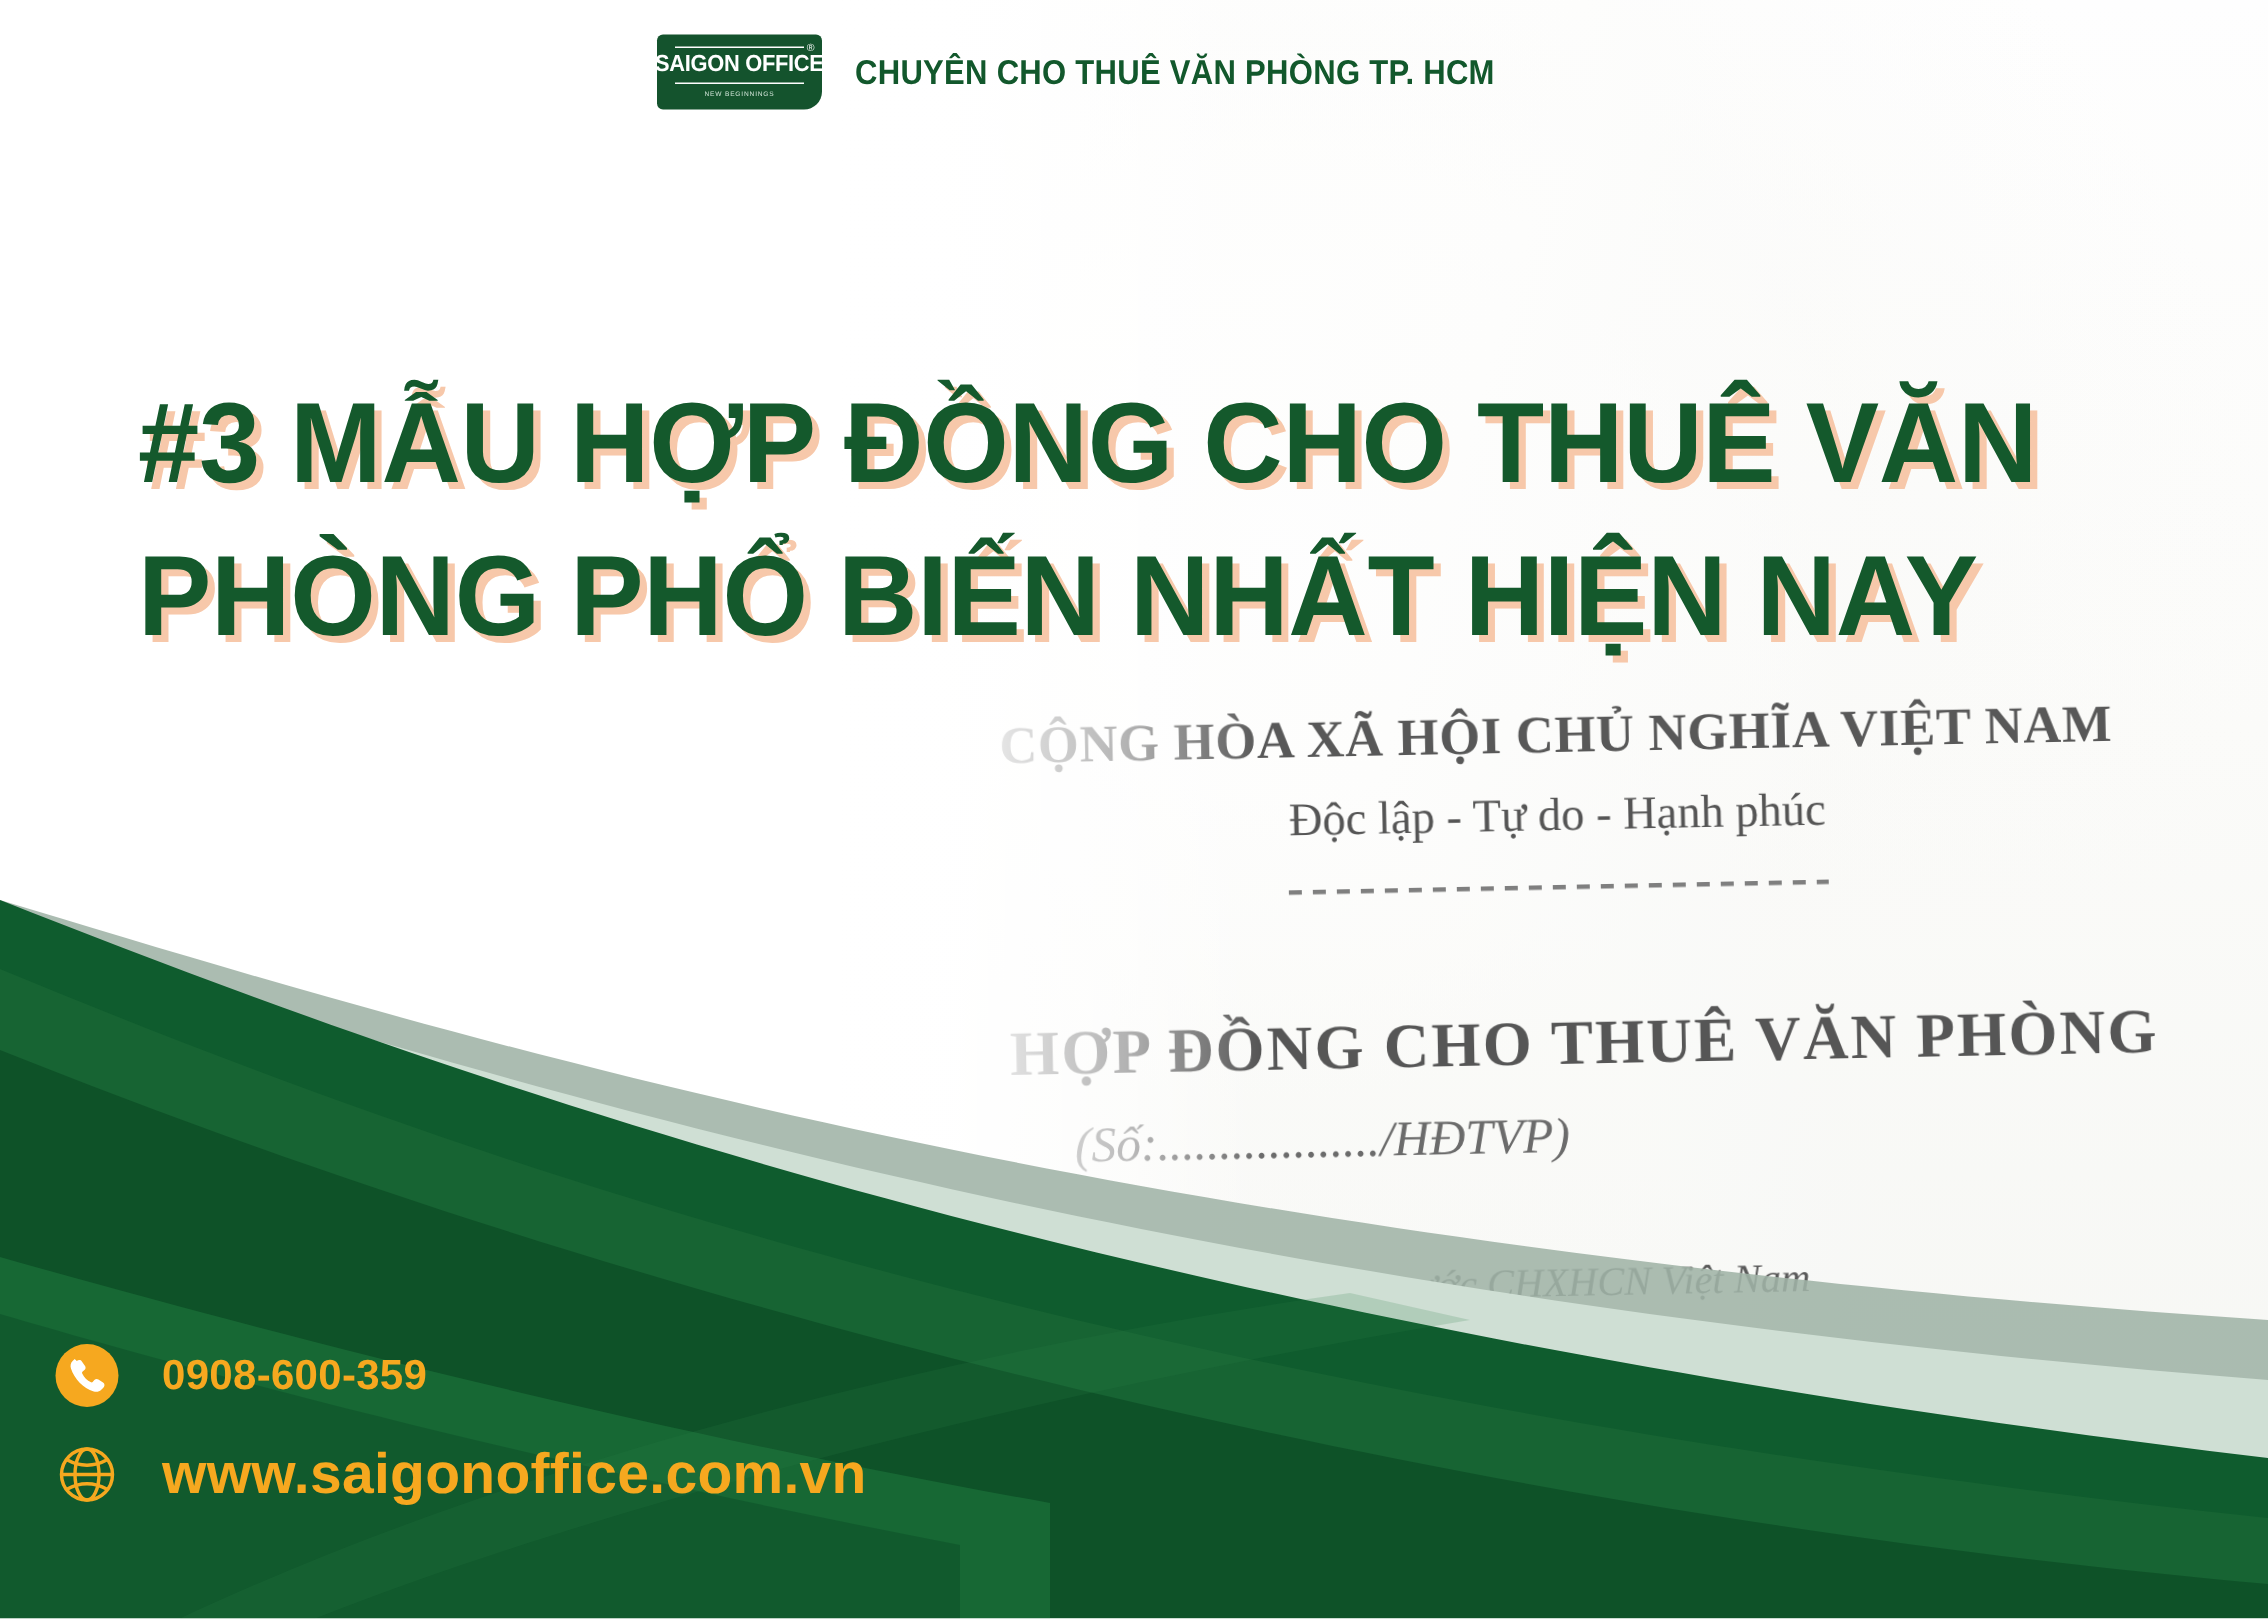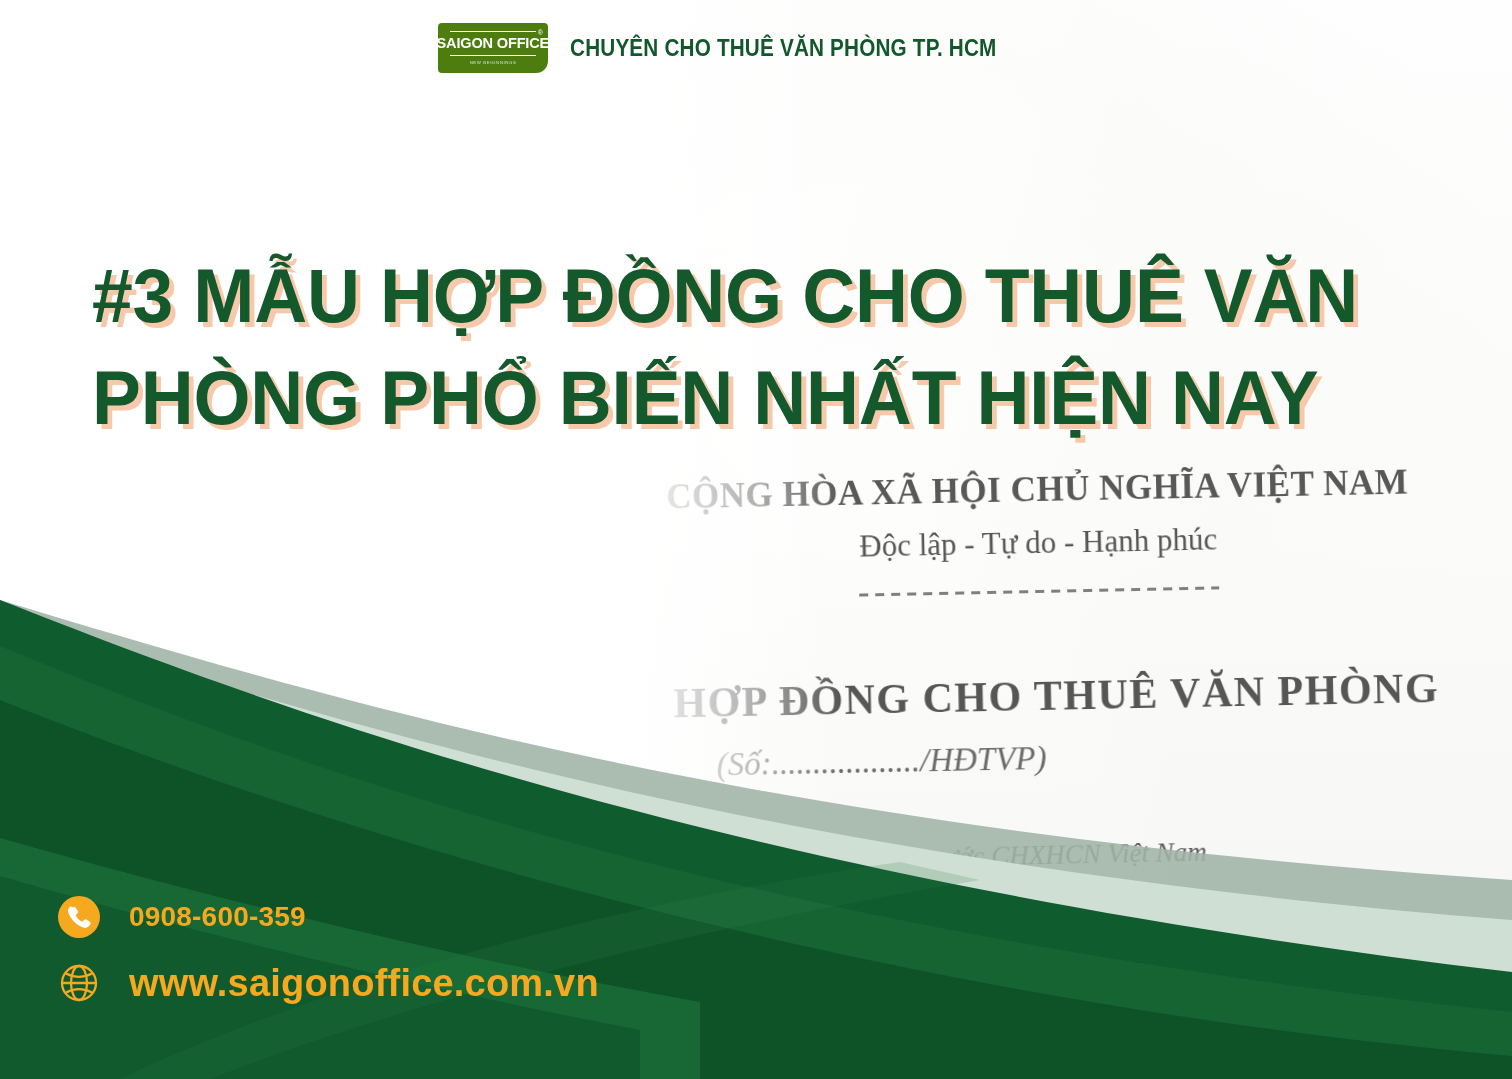--- a/index.html
+++ b/index.html
@@ -106,21 +106,21 @@
   
   .header{
     position:absolute; left:0; top:0;
     width:1512px; height:96px;
     display:flex; align-items:center;
     padding-left:438px;
     z-index:40;
   }
   .logo{
     width:110px; height:50px;
-    background:#4d7c0f;
+    background:#14532d;
     border-radius:4px 4px 12px 4px;
     position:relative;
     display:flex; flex-direction:column;
     align-items:center; justify-content:center;
     flex:0 0 auto;
   }
   .logo-word{
     color:#ffffff;
     font-size:15.5px;
     font-weight:700;
@@ -175,21 +175,21 @@
   .waves{
     position:absolute; left:0; top:0;
     width:1512px; height:1079px;
     z-index:50; pointer-events:none;
   }
   .waves svg{ display:block; width:1512px; height:1079px; }
 
   
   .contacts{
     position:absolute;
-    left:57px; top:895px;
+    left:36px; top:895px;
     z-index:60;
     display:flex; flex-direction:column; gap:22px;
   }
   .contact-row{
     display:flex; align-items:center; gap:28px;
   }
   .cicon{
     width:44px; height:44px;
     flex:0 0 auto;
     display:flex; align-items:center; justify-content:center;

